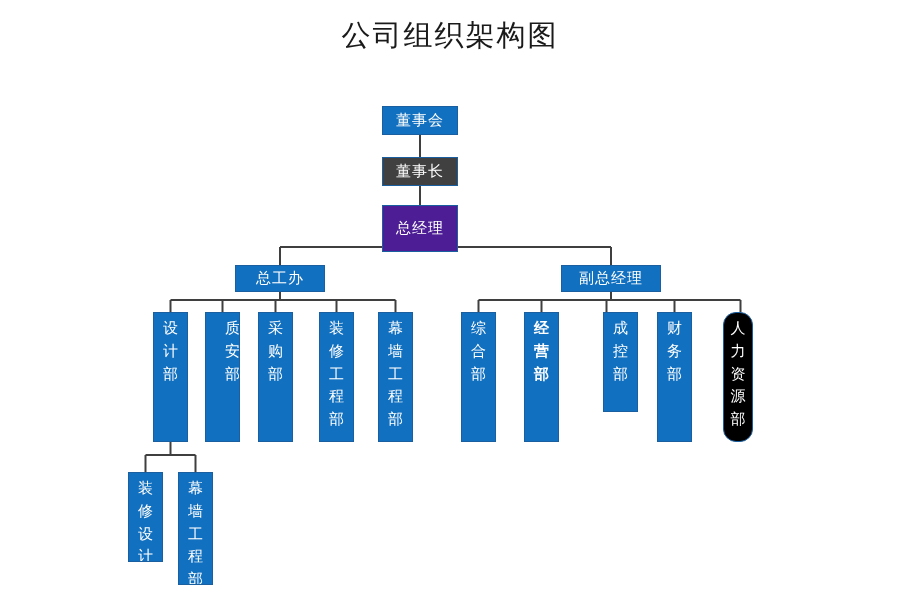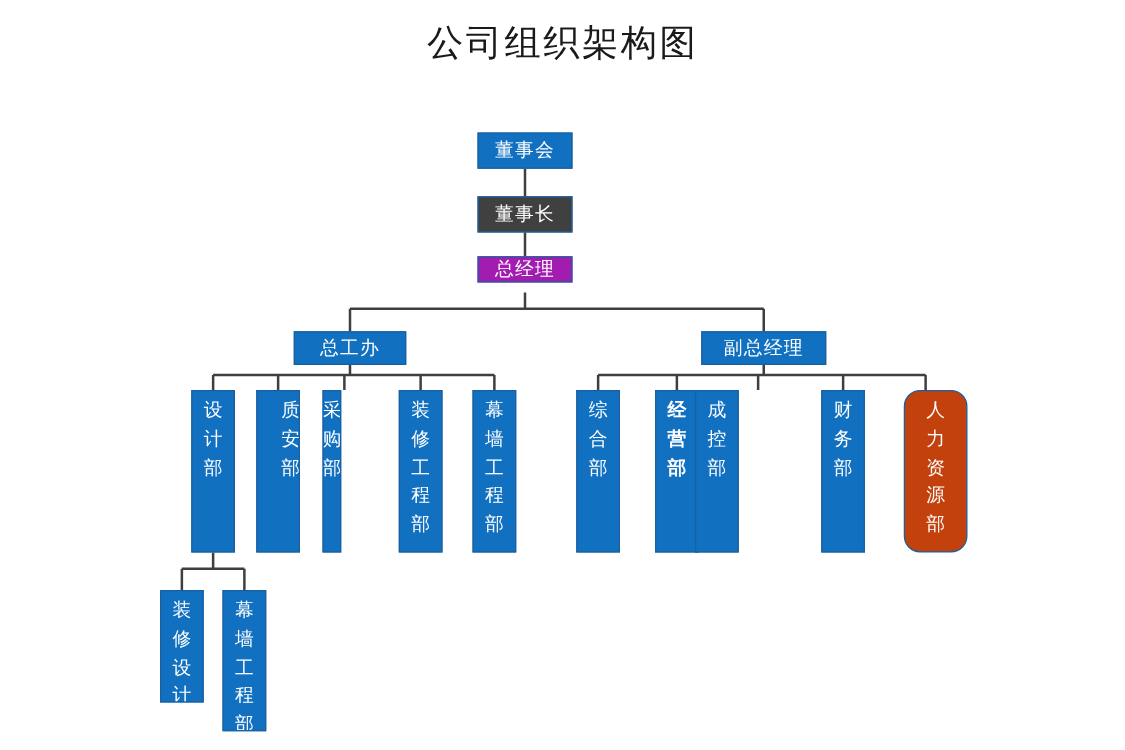--- a/index.html
+++ b/index.html
@@ -115,57 +115,57 @@
       </g>
   </svg>
 
   <div id="node-layer">
       <div class="node horiz" style="left: 382px; top: 106px; width: 76px; height: 29px; background: rgb(18, 112, 192); border-color: rgb(26, 95, 160);">
         <span class="label">董事会</span>
       </div>
       <div class="node horiz" style="left: 382px; top: 157px; width: 76px; height: 29px; background: #404040; border-color: rgb(26, 95, 160);">
         <span class="label">董事长</span>
       </div>
-      <div class="node horiz" style="left: 382px; top: 205px; width: 76px; height: 21px; background: #a21caf; border-color: rgb(26, 95, 160);">
+      <div class="node horiz" style="left: 382px; top: 205px; width: 76px; height: 47px; background: #4c1d95; border-color: rgb(26, 95, 160);">
         <span class="label">总经理</span>
       </div>
       <div class="node horiz" style="left: 235px; top: 265px; width: 90px; height: 27px; background: rgb(18, 112, 192); border-color: rgb(26, 95, 160);">
         <span class="label">总工办</span>
       </div>
       <div class="node horiz" style="left: 561px; top: 265px; width: 100px; height: 27px; background: rgb(18, 112, 192); border-color: rgb(26, 95, 160);">
         <span class="label">副总经理</span>
       </div>
       <div class="node vert" style="left: 153px; top: 312px; width: 35px; height: 130px; background: rgb(18, 112, 192); border-color: rgb(26, 95, 160);">
         <span class="label">设计部</span>
       </div>
       <div class="node vert" style="left: 205px; top: 312px; width: 35px; height: 130px; background: rgb(18, 112, 192); border-color: rgb(26, 95, 160); padding-left: 20px;">
         <span class="label">质安部</span>
       </div>
-      <div class="node vert" style="left: 258px; top: 312px; width: 15px; height: 130px; background: rgb(18, 112, 192); border-color: rgb(26, 95, 160);">
+      <div class="node vert" style="left: 258px; top: 312px; width: 35px; height: 130px; background: rgb(18, 112, 192); border-color: rgb(26, 95, 160);">
         <span class="label">采购部</span>
       </div>
       <div class="node vert" style="left: 319px; top: 312px; width: 35px; height: 130px; background: rgb(18, 112, 192); border-color: rgb(26, 95, 160);">
         <span class="label">装修工程部</span>
       </div>
       <div class="node vert" style="left: 378px; top: 312px; width: 35px; height: 130px; background: rgb(18, 112, 192); border-color: rgb(26, 95, 160);">
         <span class="label">幕墙工程部</span>
       </div>
       <div class="node vert" style="left: 461px; top: 312px; width: 35px; height: 130px; background: rgb(18, 112, 192); border-color: rgb(26, 95, 160);">
         <span class="label">综合部</span>
       </div>
       <div class="node vert" style="left: 524px; top: 312px; width: 35px; height: 130px; background: rgb(18, 112, 192); border-color: rgb(26, 95, 160); font-weight: bold;">
         <span class="label">经营部</span>
       </div>
-      <div class="node vert" style="left: 556px; top: 312px; width: 35px; height: 130px; background: rgb(18, 112, 192); border-color: rgb(26, 95, 160);">
+      <div class="node vert" style="left: 603px; top: 312px; width: 35px; height: 100px; background: rgb(18, 112, 192); border-color: rgb(26, 95, 160);">
         <span class="label">成控部</span>
       </div>
       <div class="node vert" style="left: 657px; top: 312px; width: 35px; height: 130px; background: rgb(18, 112, 192); border-color: rgb(26, 95, 160);">
         <span class="label">财务部</span>
       </div>
-      <div class="node vert" style="left: 723px; top: 312px; width: 51px; height: 130px; background: #c2410c; border-color: rgb(26, 95, 160); border-radius: 13px;">
+      <div class="node vert" style="left: 723px; top: 312px; width: 30px; height: 130px; background: #000000; border-color: rgb(26, 95, 160); border-radius: 13px;">
         <span class="label">人力资源部</span>
       </div>
       <div class="node vert" style="left: 128px; top: 472px; width: 35px; height: 90px; background: rgb(18, 112, 192); border-color: rgb(26, 95, 160);">
         <span class="label">装修设计部</span>
       </div>
       <div class="node vert" style="left: 178px; top: 472px; width: 35px; height: 113px; background: rgb(18, 112, 192); border-color: rgb(26, 95, 160);">
         <span class="label">幕墙工程部</span>
       </div>
     </div>
 

